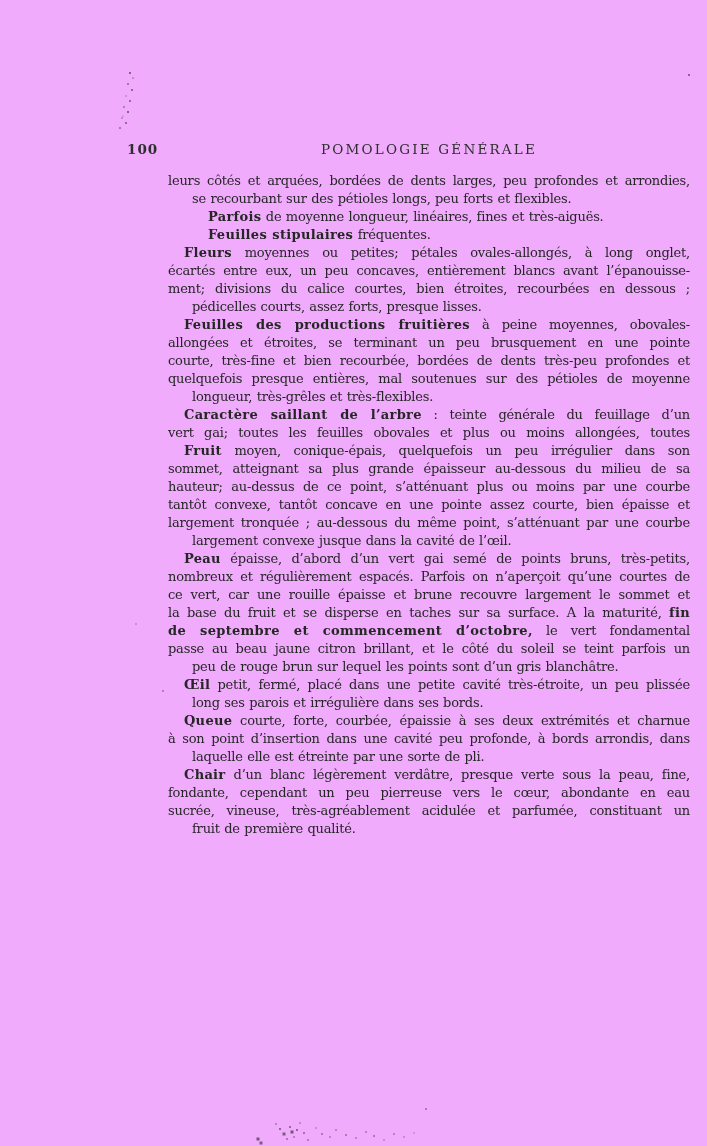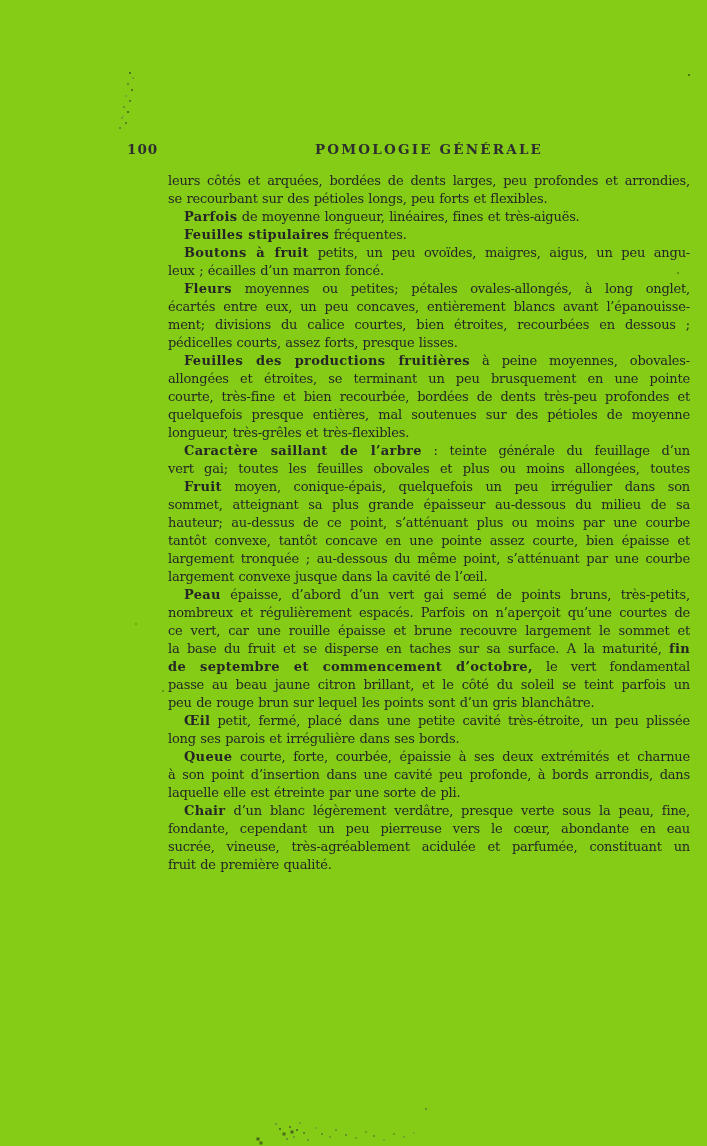--- a/index.html
+++ b/index.html
@@ -5,21 +5,21 @@
   html, body {
     margin: 0;
     padding: 0;
     background: #e8e8e8;
   }
   .page {
     position: relative;
     width: 707px;
     height: 1146px;
     margin: 0 auto;
-    background: #84cc16;
+    background: #f0abfc;
     overflow: hidden;
     font-family: "DejaVu Serif", "Liberation Serif", serif;
     color: #262626;
   }
   
   .page-header {
     position: absolute;
     top: 141px;
     left: 0;
     width: 707px;
@@ -34,21 +34,21 @@
     letter-spacing: 1px;
     color: #2e2e2e;
   }
   .running-title {
     position: absolute;
     left: 168px;
     width: 522px;
     top: 0;
     text-align: center;
     font-size: 13.5px;
-    font-weight: 700;
+    font-weight: 400;
     letter-spacing: 2.2px;
     color: #2e2e2e;
   }
   
   .body-text {
     position: absolute;
     left: 168px;
     top: 172px;
     width: 522px;
     font-size: 13px;
@@ -58,20 +58,21 @@
   }
   .para { margin: 0; padding: 0; }
   .line {
     height: 18px;
     overflow: hidden;
     text-align: justify;
     text-align-last: justify;
   }
   .line.last {
     text-align-last: left;
+    margin-left: 24px;
   }
   .para.indent .line:first-child {
     text-indent: 16px;
   }
   b.lead {
     font-weight: 700;
     letter-spacing: 0.3px;
   }
   
   .artifact { position: absolute; width: 2px; height: 2px; background: transparent; }
@@ -141,24 +142,20 @@
         <div class="line">leurs côtés et arquées, bordées de dents larges, peu profondes et arrondies,</div>
         <div class="line last">se recourbant sur des pétioles longs, peu forts et flexibles.</div>
       </div>
       <div class="para indent">
         <div class="line last"><b class="lead">Parfois</b> de moyenne longueur, linéaires, fines et très-aiguës.</div>
       </div>
       <div class="para indent">
         <div class="line last"><b class="lead">Feuilles stipulaires</b> fréquentes.</div>
       </div>
       <div class="para indent">
-        <div class="line"><b class="lead">Boutons à fruit</b> petits, un peu ovoïdes, maigres, aigus, un peu angu-</div>
-        <div class="line last">leux ; écailles d’un marron foncé.</div>
-      </div>
-      <div class="para indent">
         <div class="line"><b class="lead">Fleurs</b> moyennes ou petites; pétales ovales-allongés, à long onglet,</div>
         <div class="line">écartés entre eux, un peu concaves, entièrement blancs avant l’épanouisse-</div>
         <div class="line">ment; divisions du calice courtes, bien étroites, recourbées en dessous ;</div>
         <div class="line last">pédicelles courts, assez forts, presque lisses.</div>
       </div>
       <div class="para indent">
         <div class="line"><b class="lead">Feuilles des productions fruitières</b> à peine moyennes, obovales-</div>
         <div class="line">allongées et étroites, se terminant un peu brusquement en une pointe</div>
         <div class="line">courte, très-fine et bien recourbée, bordées de dents très-peu profondes et</div>
         <div class="line">quelquefois presque entières, mal soutenues sur des pétioles de moyenne</div>

